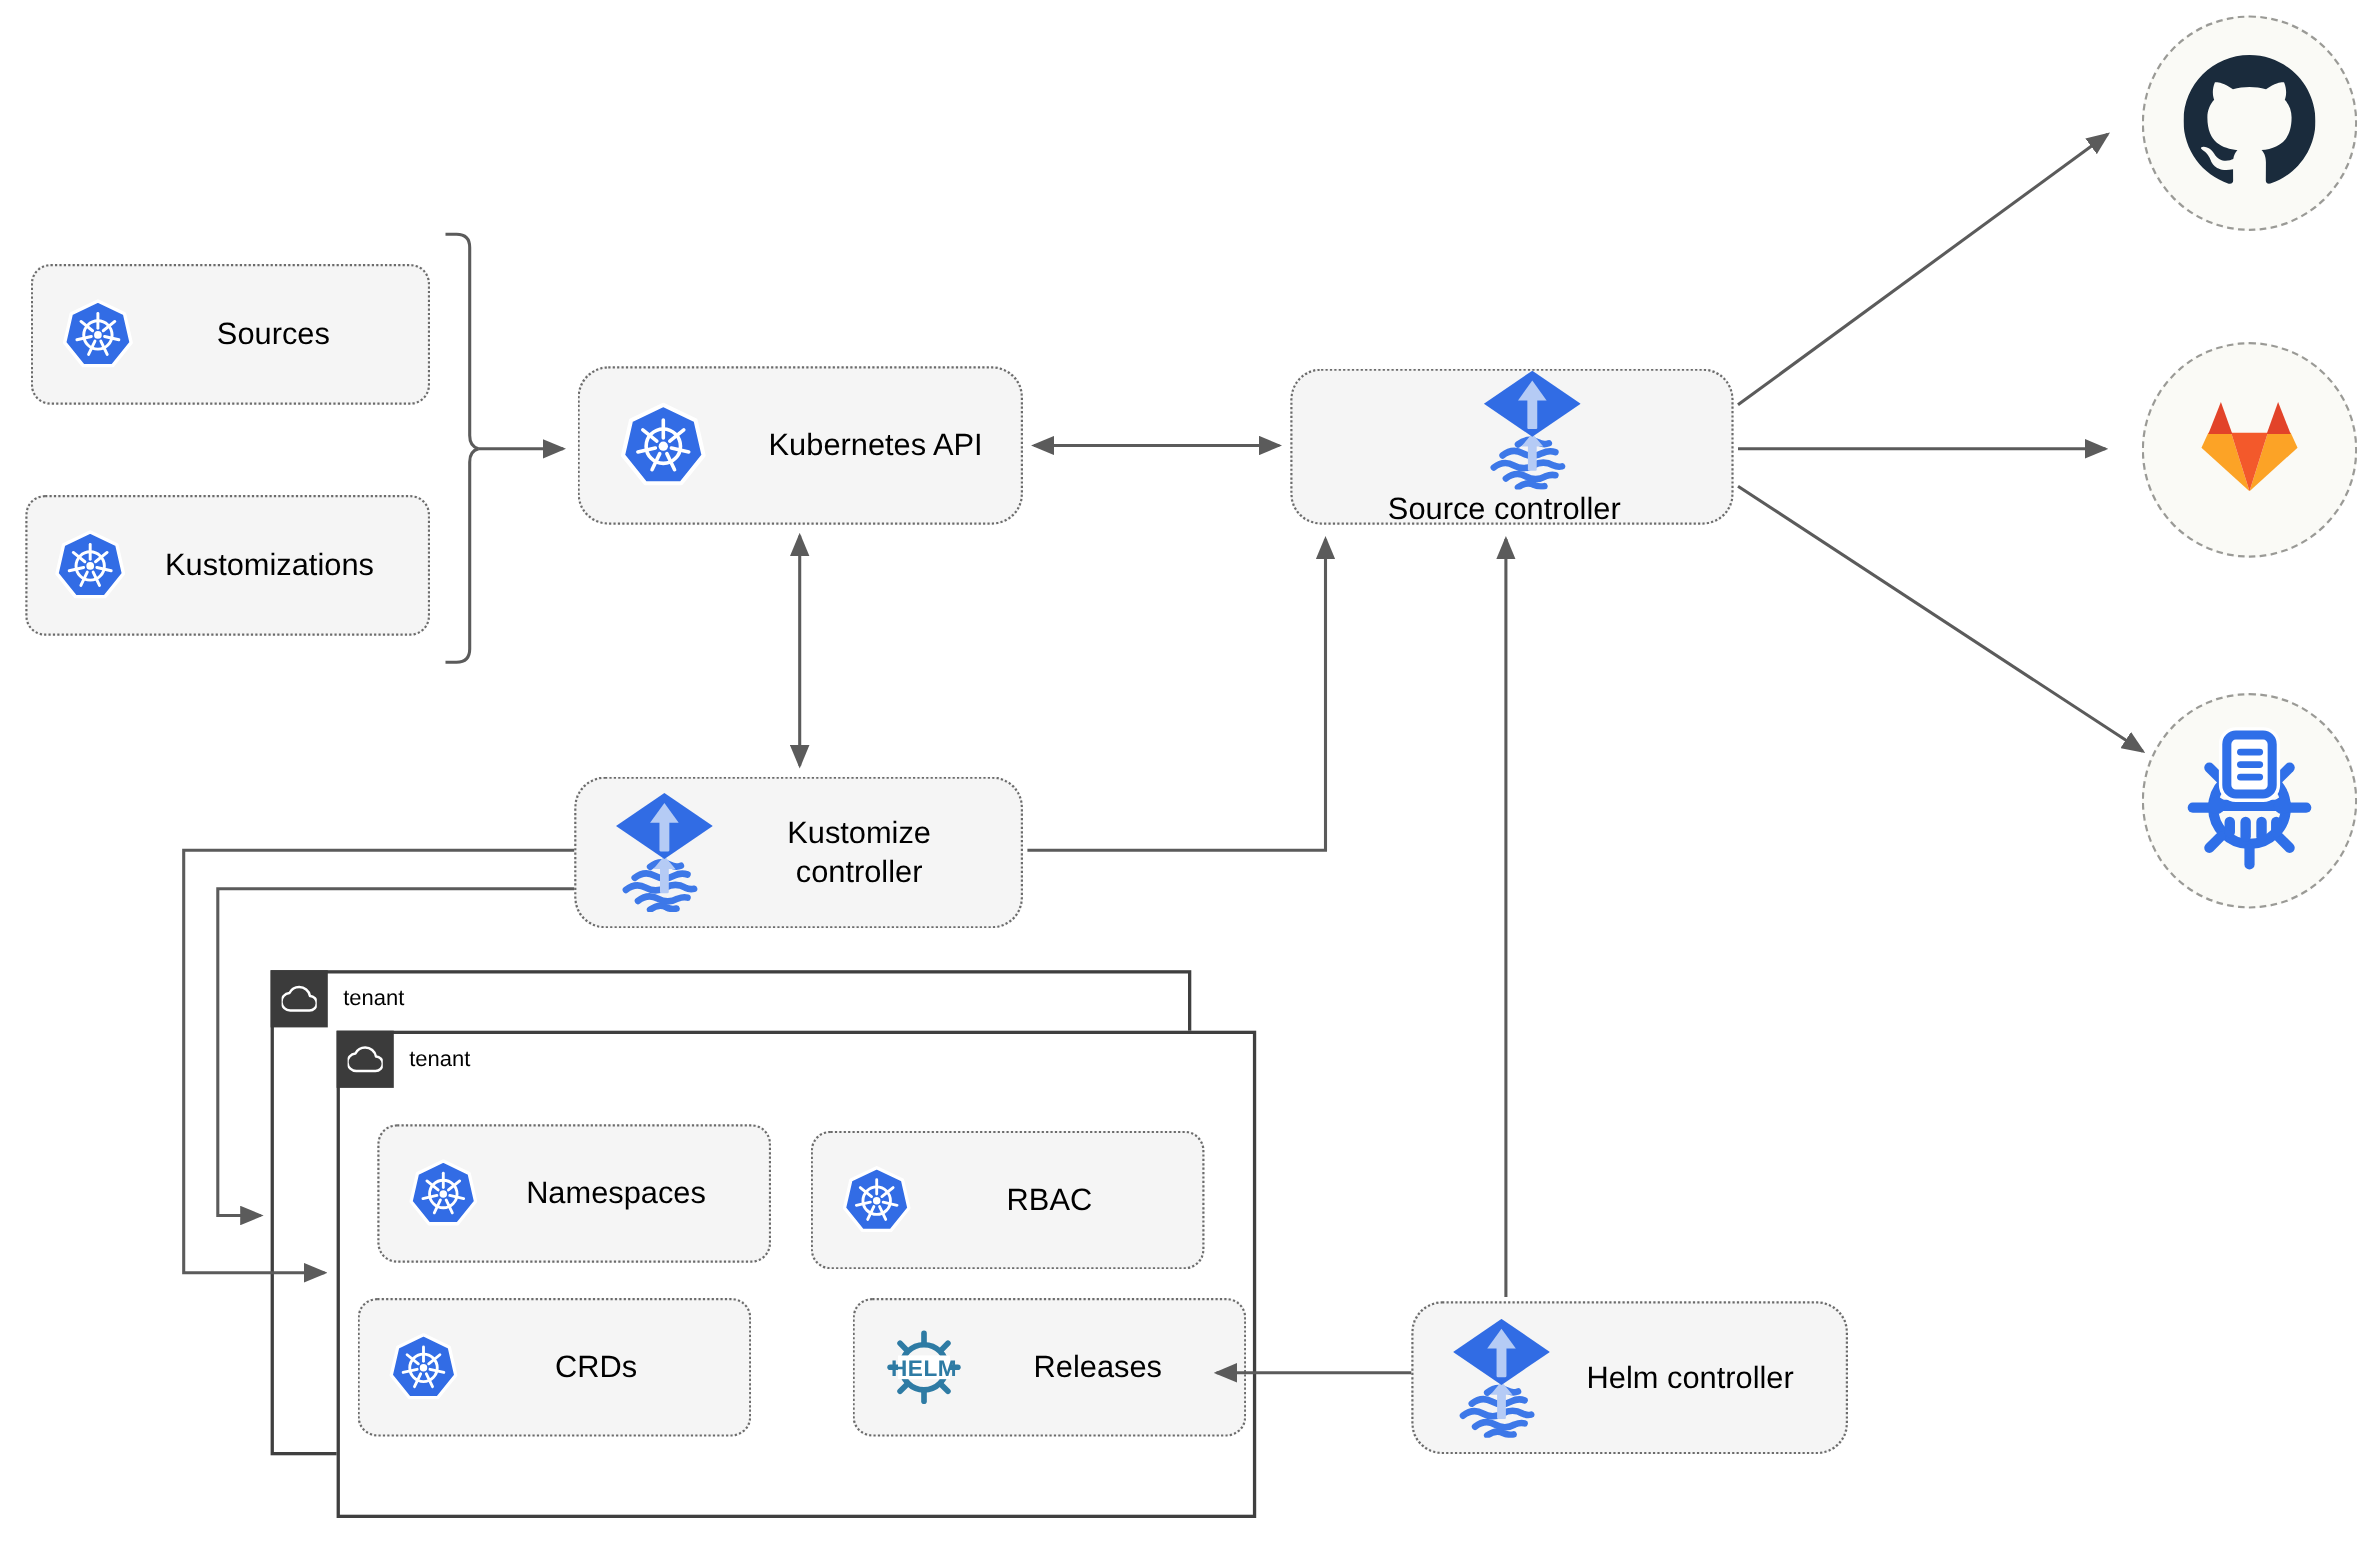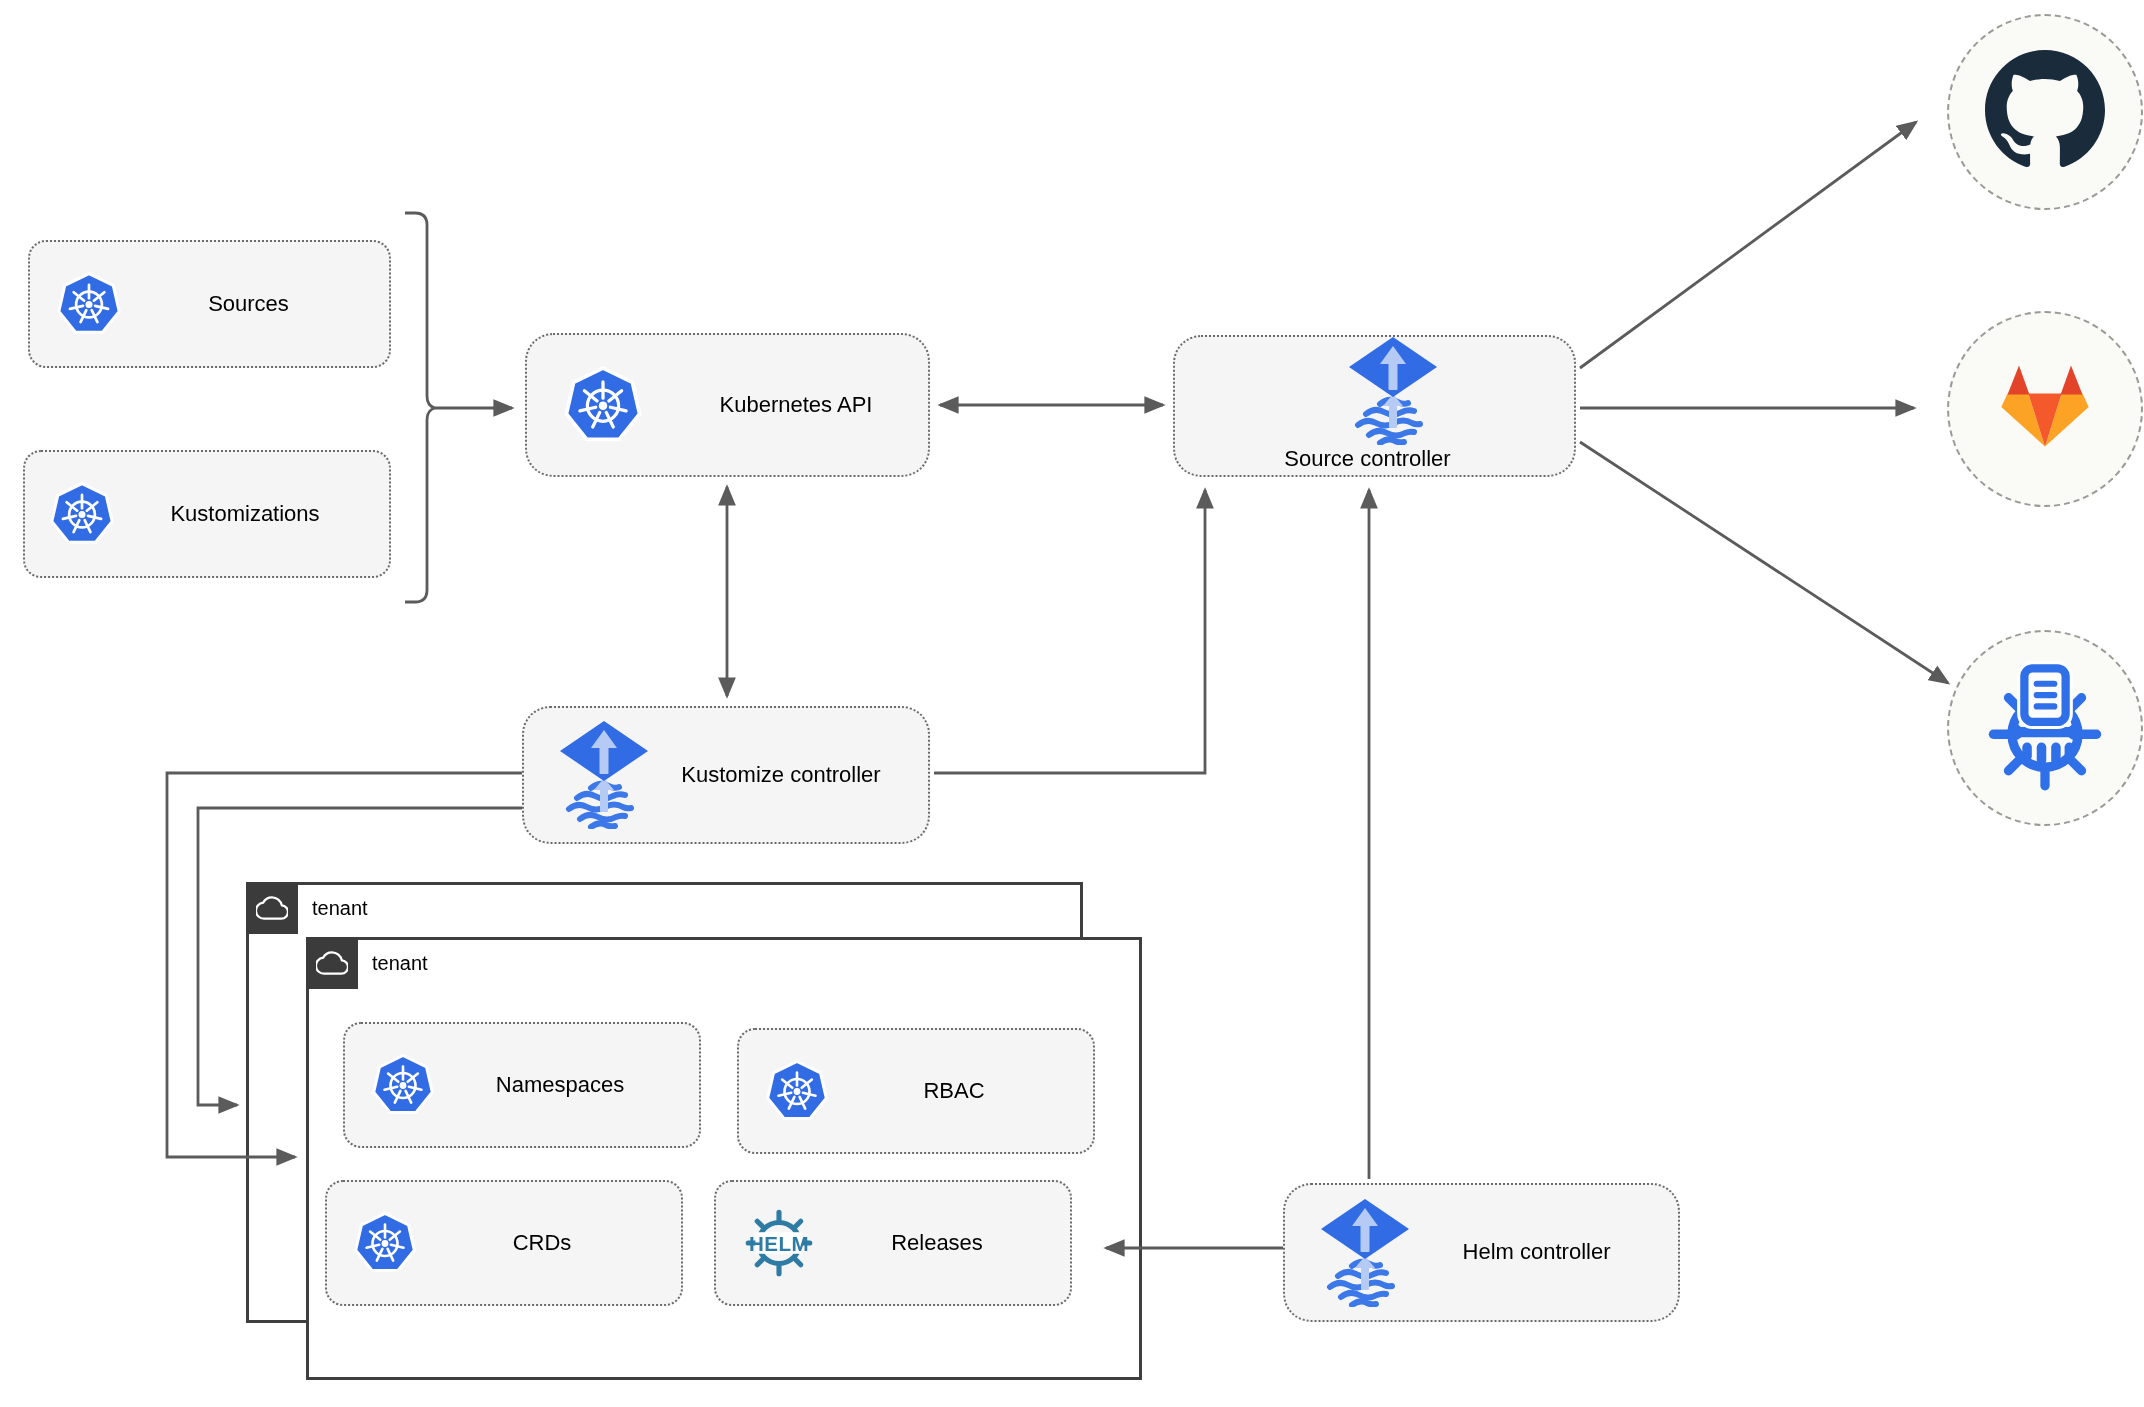--- a/index.html
+++ b/index.html
@@ -8,21 +8,21 @@
     font-family:"Liberation Sans", sans-serif; color:#000;
     overflow:hidden; background:#fff;
   }
   .box {
     position:absolute; background:#F5F5F5;
     border:2px dotted #6b6b6b; border-radius:18px;
     display:flex; align-items:center; box-sizing:border-box;
   }
   .ctrl { border-radius:28px; }
   .box .lbl {
-    flex:1; text-align:center; font-size:22px; line-height:1.28; color:#000;
+    flex:1; text-align:center; font-size:28px; line-height:1.28; color:#000;
     padding-right:14px;
   }
   .icon-wrap { flex:0 0 auto; display:flex; align-items:center; justify-content:center; }
   .circle {
     position:absolute; width:196px; height:196px; border-radius:50%;
     background:#FAFAF6; border:2.5px dashed #9a9a96;
     display:flex; align-items:center; justify-content:center; box-sizing:border-box;
   }
   .tenant {
     position:absolute; background:#ffffff; border:3px solid #3F3F3F;
@@ -241,21 +241,21 @@
 
   <div class="box z3" style="left:325px; top:1180px; width:358px; height:126px;">
     <span class="icon-wrap" style="margin-left:26px;">
       <svg width="64" height="64" viewBox="0 0 64 64">
           <use href="#k8s-icon"></use>
         </svg>
     </span>
     <span class="lbl">CRDs</span>
   </div>
 
-  <div class="box z3" style="left:714px; top:1180px; width:358px; height:126px;">
+  <div class="box z3" style="left:775px; top:1180px; width:358px; height:126px;">
     <span class="icon-wrap" style="margin-left:24px;">
       <svg width="78" height="78" viewBox="0 0 76 76">
         <use href="#helm-icon"></use>
         <text x="38" y="45.5" text-anchor="middle" font-family="Liberation Sans, sans-serif" font-size="20" font-weight="bold" letter-spacing="0.5" fill="#2E7BA4">HELM</text>
       </svg>
     </span>
     <span class="lbl">Releases</span>
   </div>
 
   <svg id="edges" width="2144" height="1407" viewBox="0 0 2144 1407">

